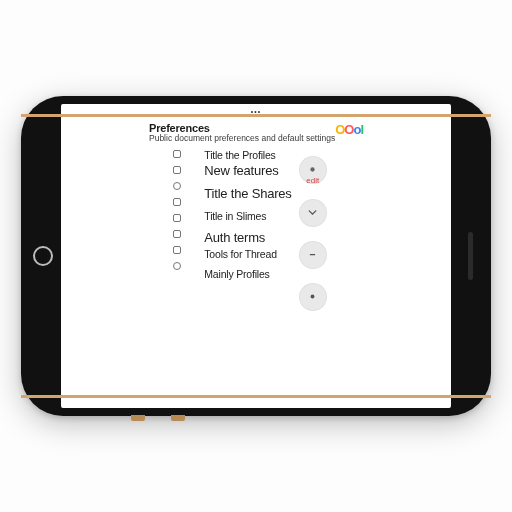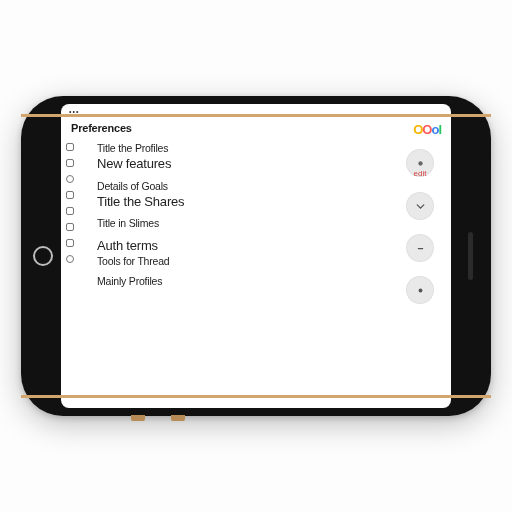--- a/index.html
+++ b/index.html
@@ -54,24 +54,25 @@
     transform: translateY(-50%);
     width: 20px;
     height: 20px;
     border-radius: 50%;
     border: 2px solid #bcbcbc;
   }
   .screen {
     width: 100%;
     height: 100%;
     background: #fff;
-    border-radius: 8px;
+    border-radius: 2px;
     display: flex;
     flex-direction: column;
     overflow: hidden;
+    align-items: center;
   }
   .statusbar {
     height: 14px;
     display: flex;
     align-items: center;
     padding: 0 8px;
     font-size: 7px;
     color: #333;
   }
   .statusbar .sig { letter-spacing: 1px; }
@@ -181,20 +182,21 @@
 
   <div class="screen">
 
     <div class="statusbar">
       <span class="sig">•••</span>
     </div>
 
     <div class="header">
       <div class="header-left">
         <div class="header-title">Preferences</div>
+        <div class="header-sub">Public document preferences and default settings</div>
       </div>
       <div class="brand">
         <span>O</span>
         <span>O</span>
         <span>o</span>
         <span>l</span>
       </div>
     </div>
 
     <div class="content">
@@ -209,21 +211,20 @@
         <div class="rail-ico"></div>
         <div class="rail-ico dot"></div>
       </div>
 
       <div class="list">
         <div class="group">
           <div class="row primary">Title the Profiles</div>
           <div class="row">New features</div>
         </div>
         <div class="group">
-          <div class="row primary">Details of Goals</div>
           <div class="row">Title the Shares</div>
         </div>
         <div class="group">
           <div class="row primary">Title in Slimes</div>
         </div>
         <div class="group">
           <div class="row">Auth terms</div>
           <div class="row primary">Tools for Thread</div>
         </div>
         <div class="group">

